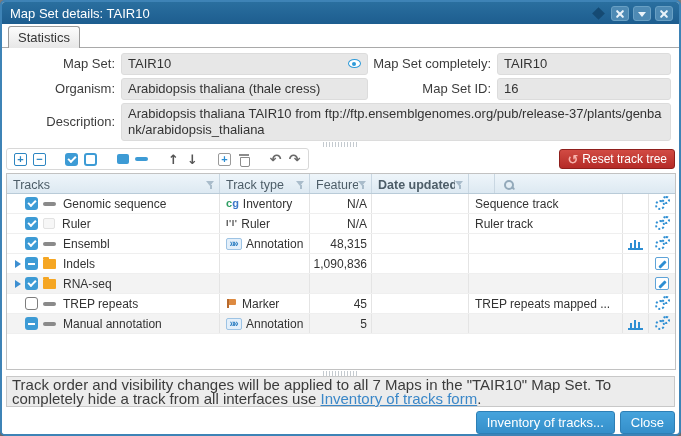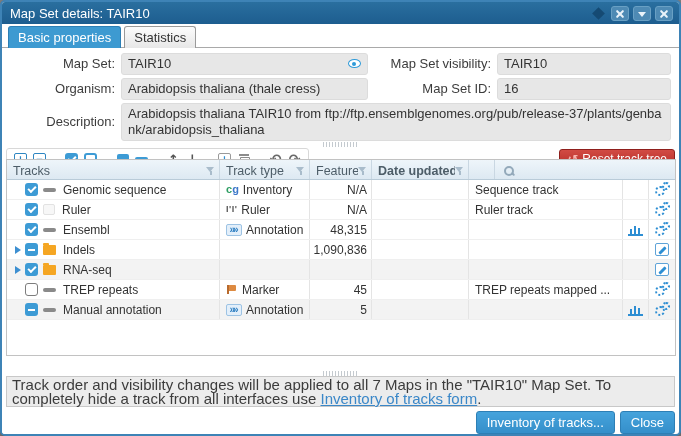--- a/index.html
+++ b/index.html
@@ -100,21 +100,21 @@
   .ic-undo { font:bold 14px/14px "DejaVu Sans",sans-serif; color:#6a6a6a; }
 
   .reset-btn {
     position:absolute; right:0; top:1px; height:20px;
     background:linear-gradient(#d14b43,#b52b27); border:1px solid #8f1f1c; border-radius:3px;
     color:#fff; font-size:12px; display:flex; align-items:center; gap:4px; padding:0 7px; cursor:pointer;
   }
   .reset-glyph { color:#f7b3ad; font:bold 13px/13px "DejaVu Sans",sans-serif; }
 
   
-  .tablewrap { position:absolute; left:4px; top:157px; width:670px; height:197px; border:1px solid #c2c2c2; background:#fff; overflow:hidden; }
+  .tablewrap { position:absolute; left:4px; top:171px; width:670px; height:197px; border:1px solid #c2c2c2; background:#fff; overflow:hidden; }
   .thead { display:flex; height:20px; background:linear-gradient(#eef5fa,#dde9f2); border-bottom:1px solid #b9cbd8; }
   .hcell { font-size:12.5px; color:#4d5d68; padding:2px 4px 0 6px; border-right:1px solid #c9d7e2; display:flex; align-items:center; }
   .hcell .hlabel { flex:1; white-space:nowrap; overflow:hidden; }
   .funnel { width:9px; height:10px; position:relative; cursor:pointer; flex:none; }
   .funnel::before { content:""; position:absolute; top:1px; left:0; border-left:4.5px solid transparent; border-right:4.5px solid transparent; border-top:5px solid #a9bccb; }
   .funnel::after { content:""; position:absolute; top:5px; left:3.5px; width:2px; height:4px; background:#a9bccb; }
   .mag { width:10px; height:10px; position:relative; cursor:pointer; margin:0 auto; }
   .mag::before { content:""; position:absolute; left:0; top:0; width:6px; height:6px; border:2px solid #93a9ba; border-radius:50%; }
   .mag::after { content:""; position:absolute; left:7px; top:7px; width:4px; height:2px; background:#93a9ba; transform:rotate(45deg); border-radius:1px; }
 
@@ -188,32 +188,31 @@
     <span class="title">Map Set details: TAIR10</span>
     <span class="win-controls">
       <span class="pin-ic"></span>
       <span class="win-btn x-glyph"></span>
       <span class="win-btn chev-glyph"></span>
       <span class="win-btn x-glyph"></span>
     </span>
   </div>
 
   <div class="tabstrip">
-    <span class="tab active">Basic properties</span>
     <span class="tab">Statistics</span>
   </div>
 
   <div class="formarea">
     <div class="frow">
       <span class="flabel w1">Map Set:</span>
       <div class="field f-mapset">
         <span>TAIR10</span>
         <span class="eye-ic"></span>
       </div>
-      <span class="flabel w2">Map Set visibility:</span>
+      <span class="flabel w2">Map Set completely:</span>
       <div class="field f-acc">TAIR10</div>
     </div>
     <div class="frow">
       <span class="flabel w1">Organism:</span>
       <div class="field f-org">Arabidopsis thaliana (thale cress)</div>
       <span class="flabel w2">Map Set ID:</span>
       <div class="field f-id">16</div>
     </div>
     <div class="frow">
       <span class="flabel w1" style="padding-top:11px;">Description:</span>

